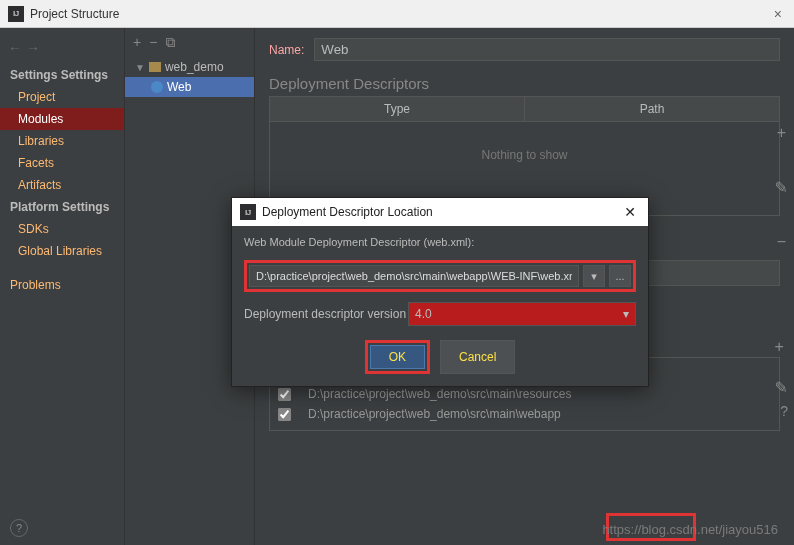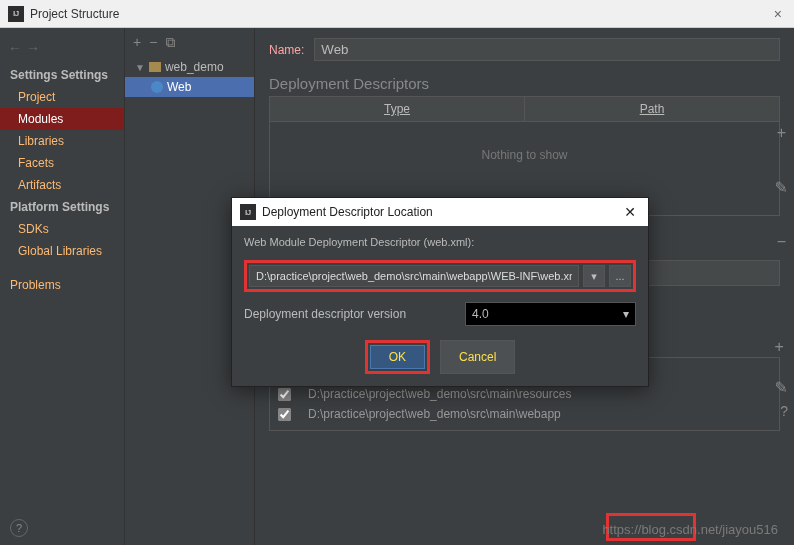--- a/index.html
+++ b/index.html
@@ -29,43 +29,43 @@
 .web-icon { width:12px; height:12px; border-radius:50%; background:#4a88c7; display:inline-block; }
 .disclose { color:#888; font-size:10px; }
 
 .content { flex:1; padding: 10px 14px 10px 14px; position:relative; }
 .name-row { display:flex; align-items:center; gap:10px; margin-bottom:14px; }
 .name-row label { color:#fca5a5; }
 .name-input { flex:1; background:#45494a; border:1px solid #555; color:#bbb; padding:3px 6px; }
 
 .section-label { color:#888; font-size:15px; margin-bottom:4px; }
 .table-box { border:1px solid #555; background:#3c3f41; margin-bottom:12px; position:relative; }
-.table-header { display:flex; background:#45494a; border-bottom:1px solid #555;text-decoration:underline; }
+.table-header { display:flex; background:#45494a; border-bottom:1px solid #555; }
 .table-header div { flex:1; text-align:center; padding:5px; color:#bbb; border-right:1px solid #555; }
 .table-header div:last-child { border-right:none; }
 .table-empty { text-align:center; padding:26px 0; color:#777; }
 
 .dir-box { border:1px solid #555; padding:6px 8px; }
 .dir-row { display:flex; align-items:center; gap:17px; padding:3px 0; color:#999; }
 .dir-row input[type=checkbox]{ accent-color:#888; }
 
 
 .dialog { position:absolute; left:231px; top:197px; width:418px; background:#3c3f41; border:1px solid #222; box-shadow:0 4px 20px rgba(0,0,0,0.5); z-index:10; }
 .dialog-title { background:#fff; color:#222; display:flex; align-items:center; padding:6px 8px; font-size:12px; }
 .dialog-title .app-icon { width:16px; height:16px; background:#2d2d30; margin-right:6px; display:flex; align-items:center; justify-content:center; color:#fff; font-size:8px; }
 .dialog-title .dtitle { flex:1; }
 .dialog-title .dclose { font-size:14px; cursor:pointer; padding:0 4px; }
 .dialog-body { padding:10px 12px 12px 12px; }
 .field-label { color:#bbb; font-size:11px; margin-bottom:12px; }
 .red-box { border:3px solid #e03434; padding:2px; margin-bottom:10px; }
 .path-row { display:flex; gap:4px; }
 .path-input { flex:1; background:#45494a; border:1px solid #555; color:#ddd; padding:4px 6px; font-size:11px; }
 .dd-btn, .browse-btn { width:22px; background:#4c5052; border:1px solid #555; color:#bbb; display:flex; align-items:center; justify-content:center; font-size:11px; cursor:pointer; }
-.version-row { display:flex; align-items:center; gap:14px; margin-bottom:14px; }
-.version-select { flex:1; background:#000000; border:1px solid #555; color:#bbb; padding:4px 6px; display:flex; justify-content:space-between; align-items:center;margin-left:45px; }
+.version-row { display:flex; align-items:center; gap:2px; margin-bottom:14px; }
+.version-select { flex:1; background:#b91c1c; border:1px solid #555; color:#bbb; padding:4px 6px; display:flex; justify-content:space-between; align-items:center; }
 .dlg-buttons { display:flex; justify-content:center; gap:10px; }
 .red-box-btn { border:3px solid #e03434; padding:2px; }
 .btn { padding:4px 18px; border:1px solid #555; background:#4c5052; color:#fde047; font-size:12px; cursor:pointer; }
 .btn.primary { background:#365880; border-color:#4a78b0; }
 
 .content-side-buttons { position:absolute; right:6px; top:96px; display:flex; flex-direction:column; gap:36px; color:#888; font-size:16px; align-items:center; }
 
 .dir-visible-row { background:#45494a; border:1px solid #555; padding:5px 8px; color:#bbb; margin-top:44px; margin-bottom:10px; position:relative; }
 .web-res-side { position:absolute; right:6px; top:310px; display:flex; flex-direction:column; gap:22px; color:#888; font-size:16px; }
 

